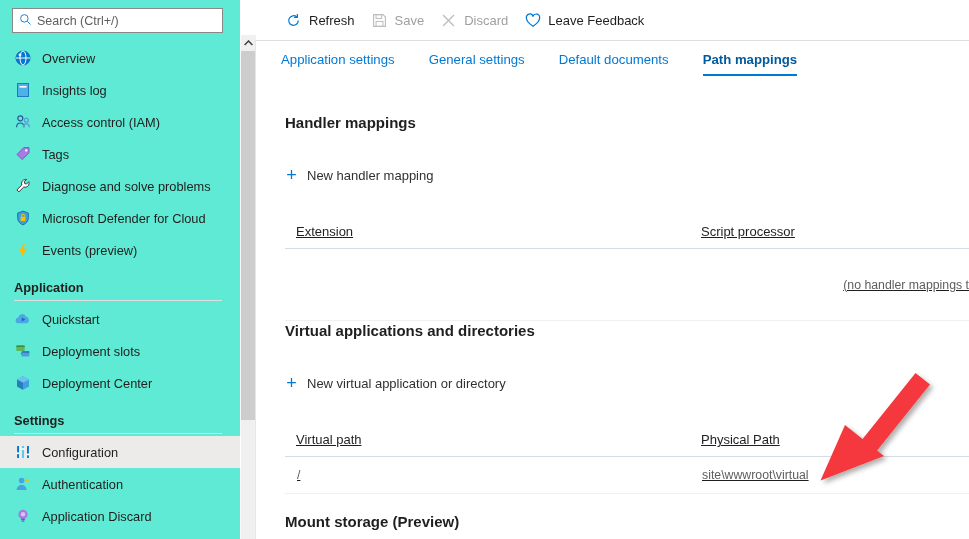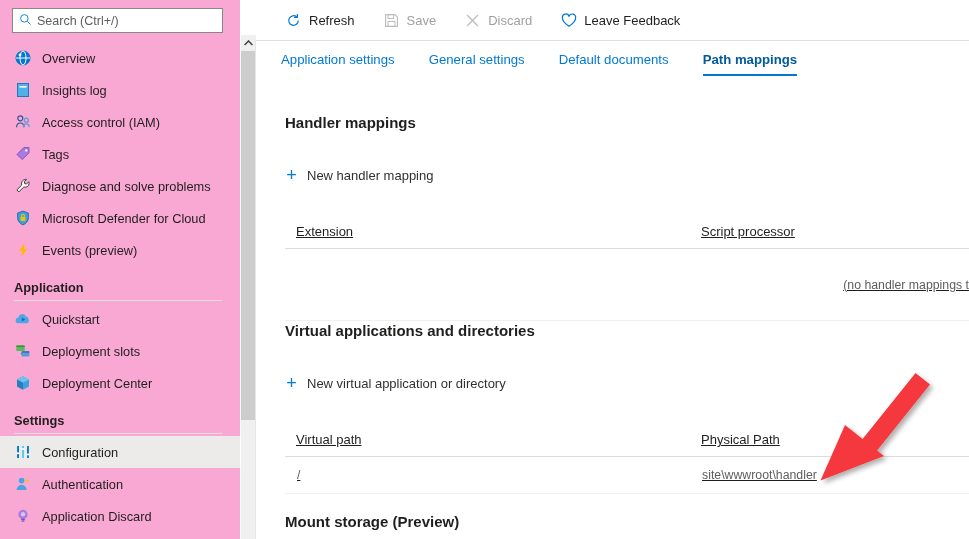--- a/index.html
+++ b/index.html
@@ -23,21 +23,21 @@
     background: #fff;
   }
 
   
   .sidebar {
     position: absolute;
     left: 0;
     top: 0;
     width: 240px;
     height: 539px;
-    background: #f9a8d4;
+    background: #5eead4;
     overflow: hidden;
   }
   .search-wrap {
     position: absolute;
     left: 12px;
     top: 8px;
     width: 211px;
     height: 25px;
     border: 1px solid #8a8886;
     background: #fff;
@@ -172,21 +172,20 @@
   }
   .toolbar {
     position: absolute;
     left: 0; top: 0;
     height: 40px;
     width: 713px;
     display: flex;
     align-items: center;
     padding-left: 29px;
     box-sizing: border-box;
-    gap: 12px;
   }
   .tb-btn {
     display: flex;
     align-items: center;
     height: 28px;
     margin-right: 16px;
     cursor: pointer;
     font-size: 13px;
     color: #201f1e;
     white-space: nowrap;
@@ -599,21 +598,21 @@
           </colgroup>
         <thead>
           <tr>
             <th>Virtual path</th>
             <th>Physical Path</th>
           </tr>
         </thead>
         <tbody>
           <tr>
             <td>/</td>
-            <td>site\wwwroot\handler</td>
+            <td>site\wwwroot\virtual</td>
           </tr>
         </tbody>
       </table>
     </div>
 
     <div class="section" style="top:513px;">
       <h2 class="section-title">Mount storage (Preview)</h2>
     </div>
 
   </div>

